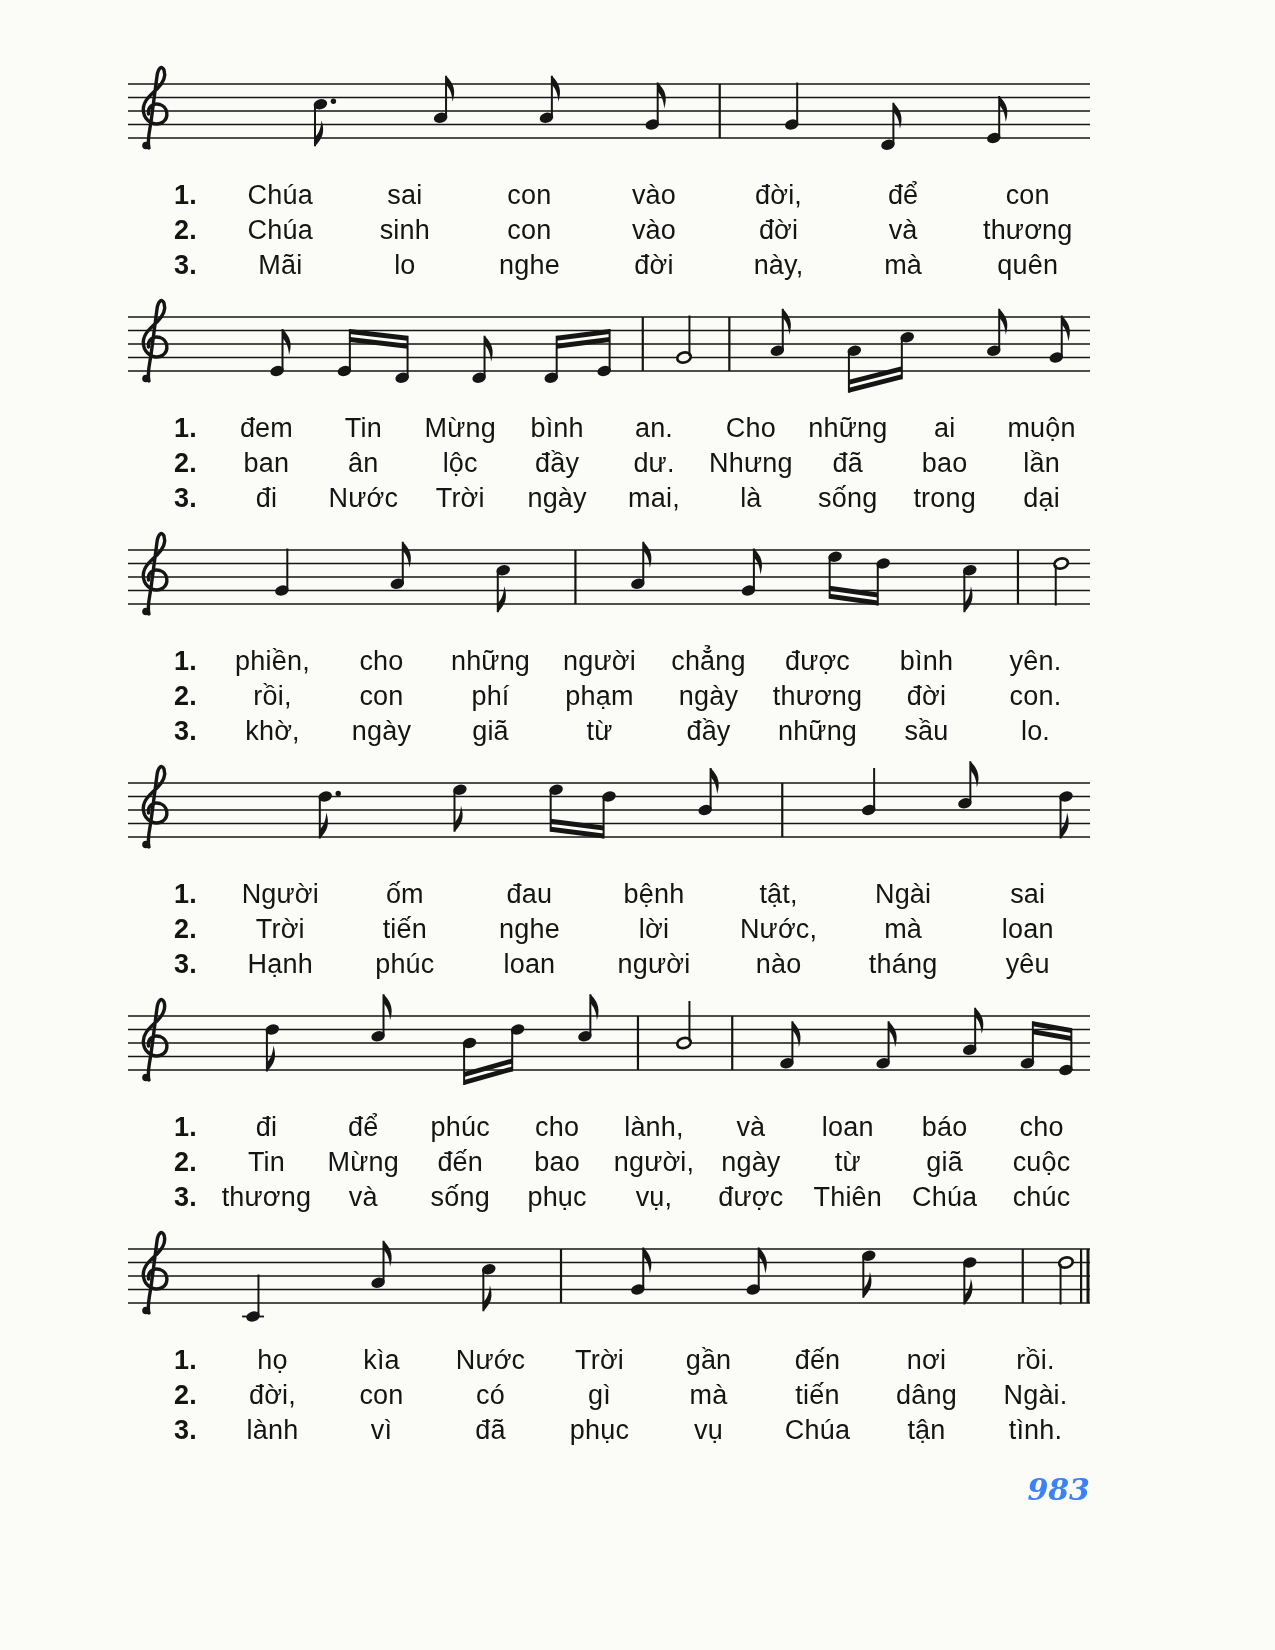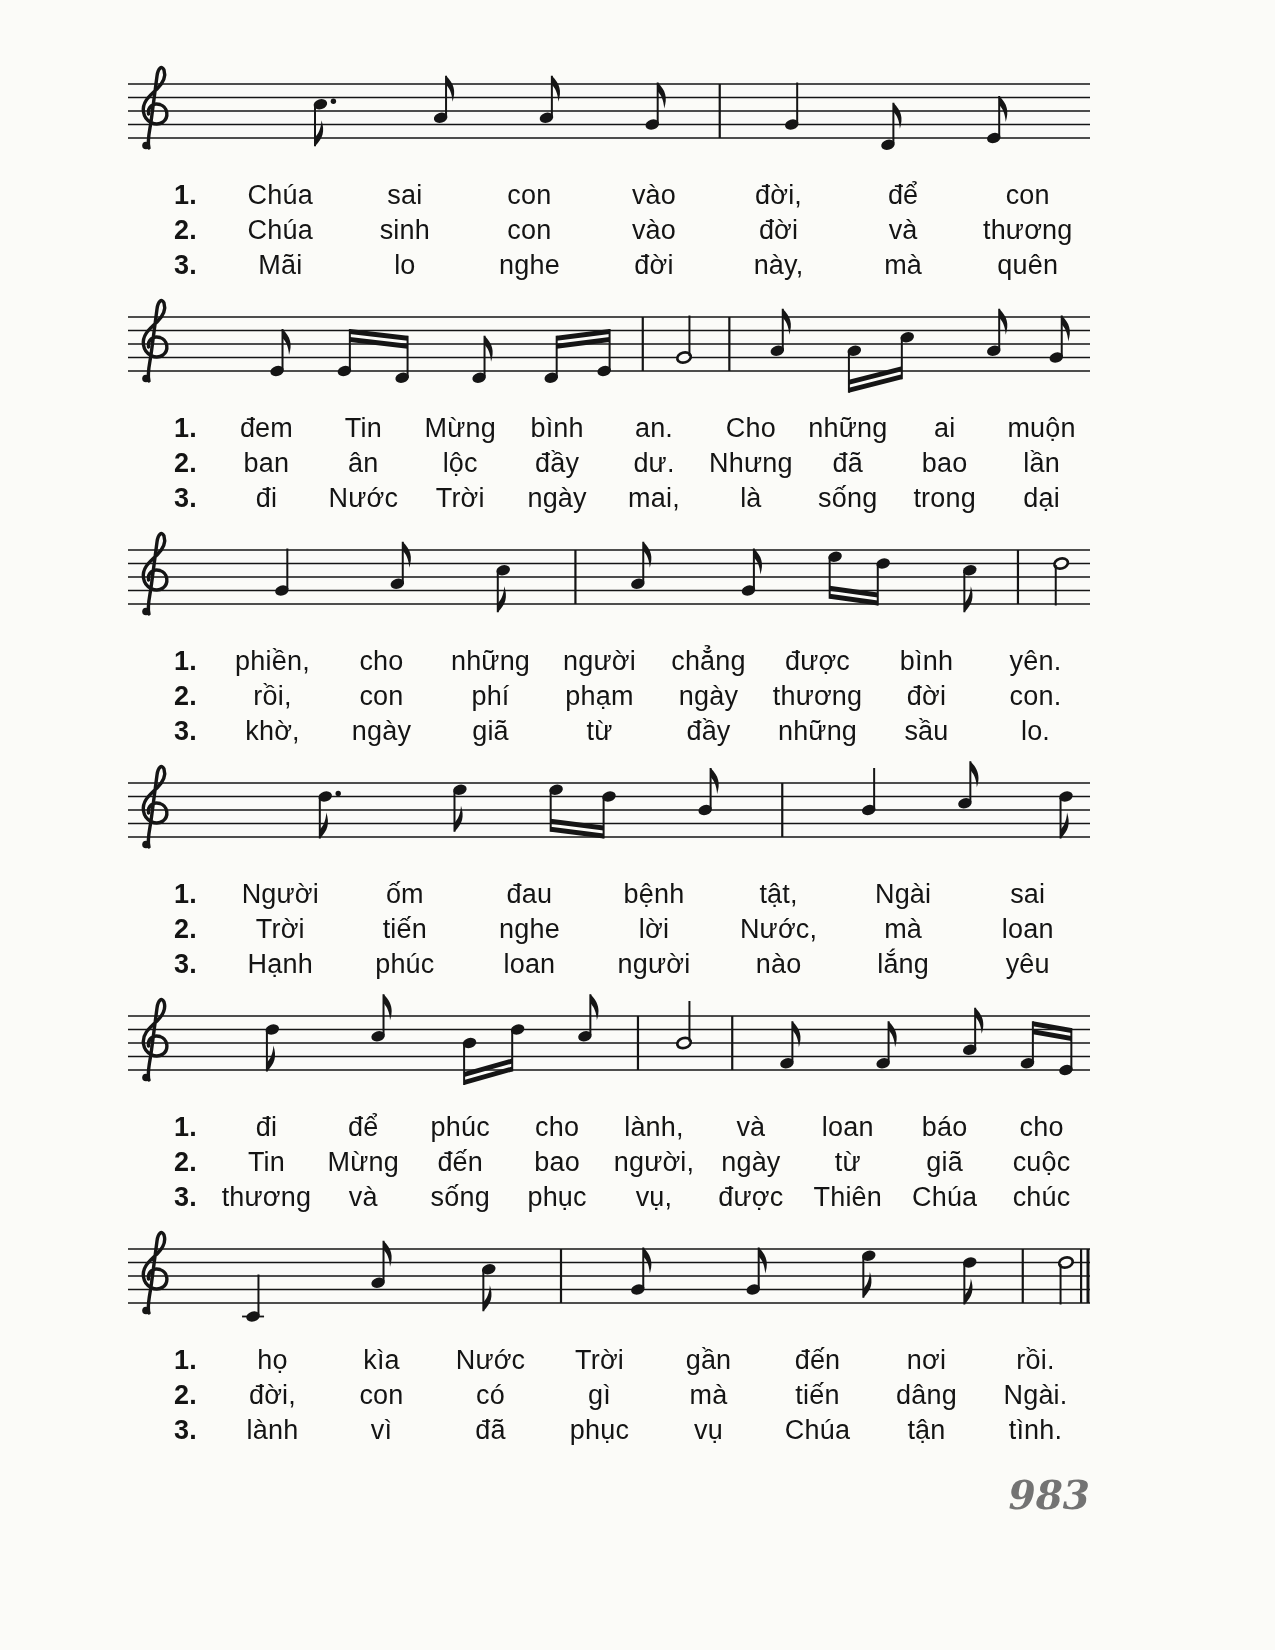--- a/index.html
+++ b/index.html
@@ -24,22 +24,22 @@
   }
   .verse-number { font-weight:bold; padding-left:46px; }
   .lyric-word { text-align:center; white-space:nowrap; }
   .page-number {
     margin-top:24px;
     width:962px;
     text-align:right;
     font-family:"DejaVu Serif", serif;
     font-style:italic;
     font-weight:bold;
-    font-size:39px;
-    color:#737373;
+    font-size:30px;
+    color:#3b82f6;
   }
 </style>
 </head>
 <body>
 
 <main class="page">
   <div id="systems">
       <div class="system">
         <svg class="staff" viewBox="0 0 962 122" width="962" height="122">
           <line x1="0" y1="32" x2="962" y2="32" stroke="#151515" stroke-width="1.6"></line>
@@ -390,21 +390,21 @@
             <span class="lyric-word">mà</span>
             <span class="lyric-word">loan</span>
           </div>
           <div class="lyric-line" style="grid-template-columns: 90px repeat(7, 1fr);">
             <span class="verse-number">3.</span>
             <span class="lyric-word">Hạnh</span>
             <span class="lyric-word">phúc</span>
             <span class="lyric-word">loan</span>
             <span class="lyric-word">người</span>
             <span class="lyric-word">nào</span>
-            <span class="lyric-word">lắng</span>
+            <span class="lyric-word">tháng</span>
             <span class="lyric-word">yêu</span>
           </div>
         </div>
       </div>
       <div class="system">
         <svg class="staff" viewBox="0 0 962 122" width="962" height="122">
           <line x1="0" y1="32" x2="962" y2="32" stroke="#151515" stroke-width="1.6"></line>
           <line x1="0" y1="45.5" x2="962" y2="45.5" stroke="#151515" stroke-width="1.6"></line>
           <line x1="0" y1="59" x2="962" y2="59" stroke="#151515" stroke-width="1.6"></line>
           <line x1="0" y1="72.5" x2="962" y2="72.5" stroke="#151515" stroke-width="1.6"></line>

